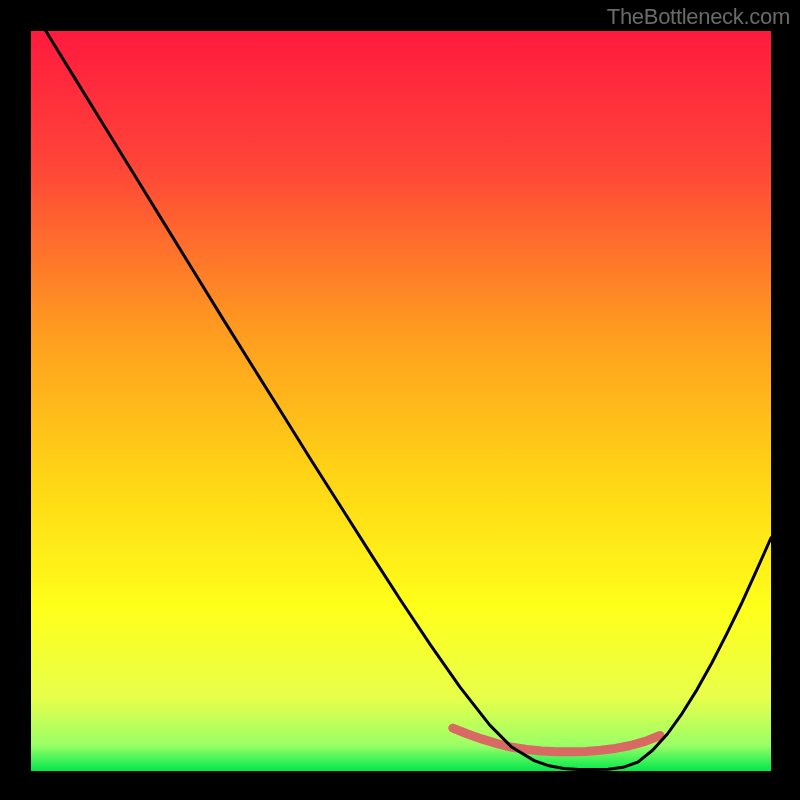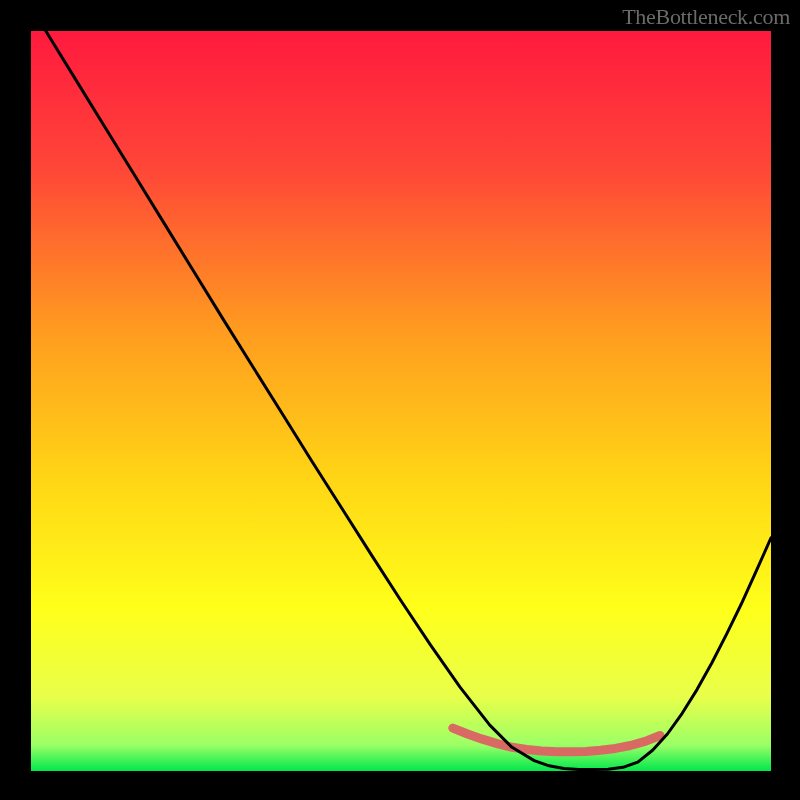--- a/index.html
+++ b/index.html
@@ -13,21 +13,21 @@
   .chart-container {
     position: relative;
     width: 800px;
     height: 800px;
     background: #000000;
   }
   .watermark {
     position: absolute;
     top: 4px;
     right: 10px;
-    font-family: Liberation Serif, serif;
+    font-family: Liberation Sans, sans-serif;
     font-size: 22px;
     font-weight: 500;
     color: #6a6a6a;
     z-index: 10;
     letter-spacing: -0.3px;
   }
   .plot-area {
     position: absolute;
     left: 31px;
     top: 31px;

